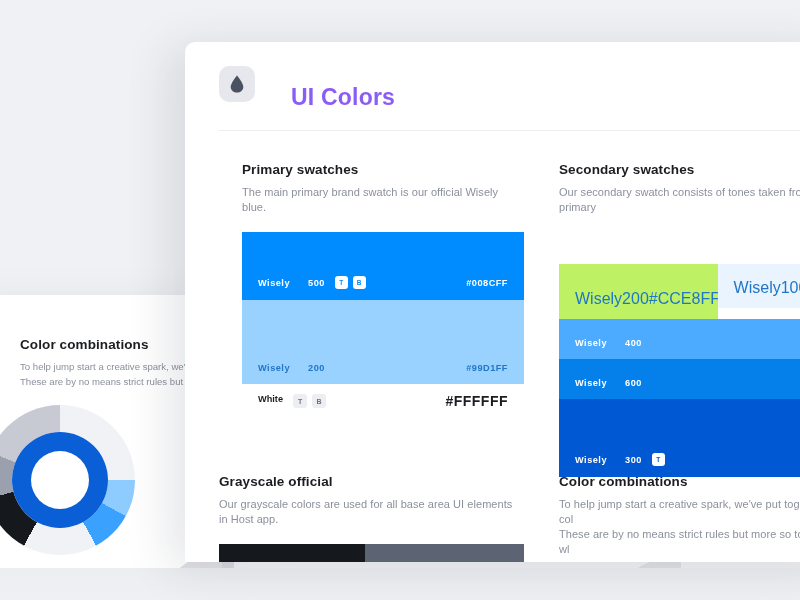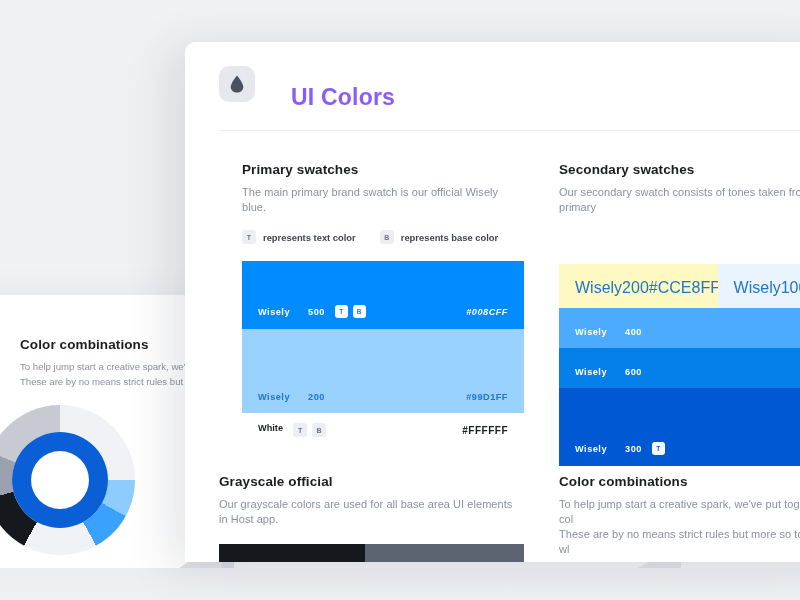--- a/index.html
+++ b/index.html
@@ -141,21 +141,21 @@
     background: #ffffff; font-size: 6.5px; font-weight: bold;
     display: flex; align-items: center; justify-content: center;
   }
 
   
   .white-row {
     position: relative; height: 34px; display: flex; align-items: center;
     justify-content: space-between; padding: 0 16px 0 16px;
   }
   .white-row .name { font-size: 9.2px; font-weight: bold; color: #1b1d21; display:flex; align-items:flex-start; }
-  .white-row .hex  { font-size: 10px; font-weight: bold; color: #1b1d21; letter-spacing:.5px; }
+  .white-row .hex  { font-size: 14px; font-weight: bold; color: #1b1d21; letter-spacing:.5px; }
   .white-row .chips { display: flex; gap: 5px; margin-left: 10px; }
 
   
   .split-row { display: flex; width: 100%; }
 
   
   .gray-bar { display: flex; width: 100%; height: 20px; margin-top: 17px; }
   .gray-seg { height: 100%; }
 </style>
 </head>
@@ -194,42 +194,32 @@
                    C10.5 17.6 13.3 15.3 13.3 11.8 C13.3 8.2 7 0.6 7 0.6 Z" fill="#4a5160"></path>
         </svg>
       </div>
       <div class="panel-title">UI Colors</div>
       <div class="head-rule"></div>
     </div>
 
     <div class="col col-left">
       <div class="sec-h">Primary swatches</div>
       <div class="sec-p">The main primary brand swatch is our official Wisely blue.</div>
-      <div class="legend" id="primaryLegend">
-          <div class="item">
-            <div class="chip">T</div>
-            <div class="lbl">represents text color</div>
-          </div>
-          <div class="item">
-            <div class="chip">B</div>
-            <div class="lbl">represents base color</div>
-          </div>
-        </div>
       <div class="swatch-stack" id="primaryStack">
           <div class="swatch" style="background: rgb(0, 140, 255); height: 68px;">
             <div class="row">
               <div class="name" style="color: rgb(255, 255, 255);">
                 <span>Wisely</span>
                 <span class="num">500</span>
                 <span class="chips">
                   <span class="chip-on-color" style="color: rgb(0, 140, 255);">T</span>
                   <span class="chip-on-color" style="color: rgb(0, 140, 255);">B</span>
                 </span>
               </div>
-              <div class="hex" style="color: rgb(255, 255, 255); font-style: italic;">#008CFF</div>
+              <div class="hex" style="color: rgb(255, 255, 255);">#008CFF</div>
             </div>
           </div>
           <div class="swatch" style="background: rgb(153, 209, 255); height: 84px;">
             <div class="row">
               <div class="name" style="color: rgb(33, 118, 199);">
                 <span>Wisely</span>
                 <span class="num">200</span>
               </div>
               <div class="hex" style="color: rgb(33, 118, 199);">#99D1FF</div>
             </div>
@@ -245,21 +235,21 @@
             <div class="hex">#FFFFFF</div>
           </div>
         </div>
     </div>
 
     <div class="col col-right">
       <div class="sec-h">Secondary swatches</div>
       <div class="sec-p">Our secondary swatch consists of tones taken from the primary</div>
       <div class="swatch-stack" id="secondaryStack" style="margin-top:49px;">
           <div class="split-row">
-            <div style="position: relative; height: 44px; background: #fef9c3; width: 52%;">
+            <div style="position: relative; height: 55px; background: #bef264; width: 52%;">
               <div class="row" style="position: absolute; left: 16px; right: 16px; bottom: 11px; display: flex; align-items: center; justify-content: space-between;">
                 <div class="name" style="color: rgb(33, 118, 199);"><span>Wisely</span><span class="num">200</span></div>
                 <div class="hex" style="color: rgb(33, 118, 199);">#CCE8FF</div>
               </div>
             </div>
             <div style="position: relative; height: 44px; background: rgb(233, 244, 254); width: 48%;">
               <div class="row" style="position: absolute; left: 16px; right: 16px; bottom: 11px; display: flex; align-items: center; justify-content: space-between;">
                 <div class="name" style="color: rgb(33, 118, 199);"><span>Wisely</span><span class="num">100</span></div>
                 <div class="hex" style="color: rgb(33, 118, 199);"></div>
               </div>

